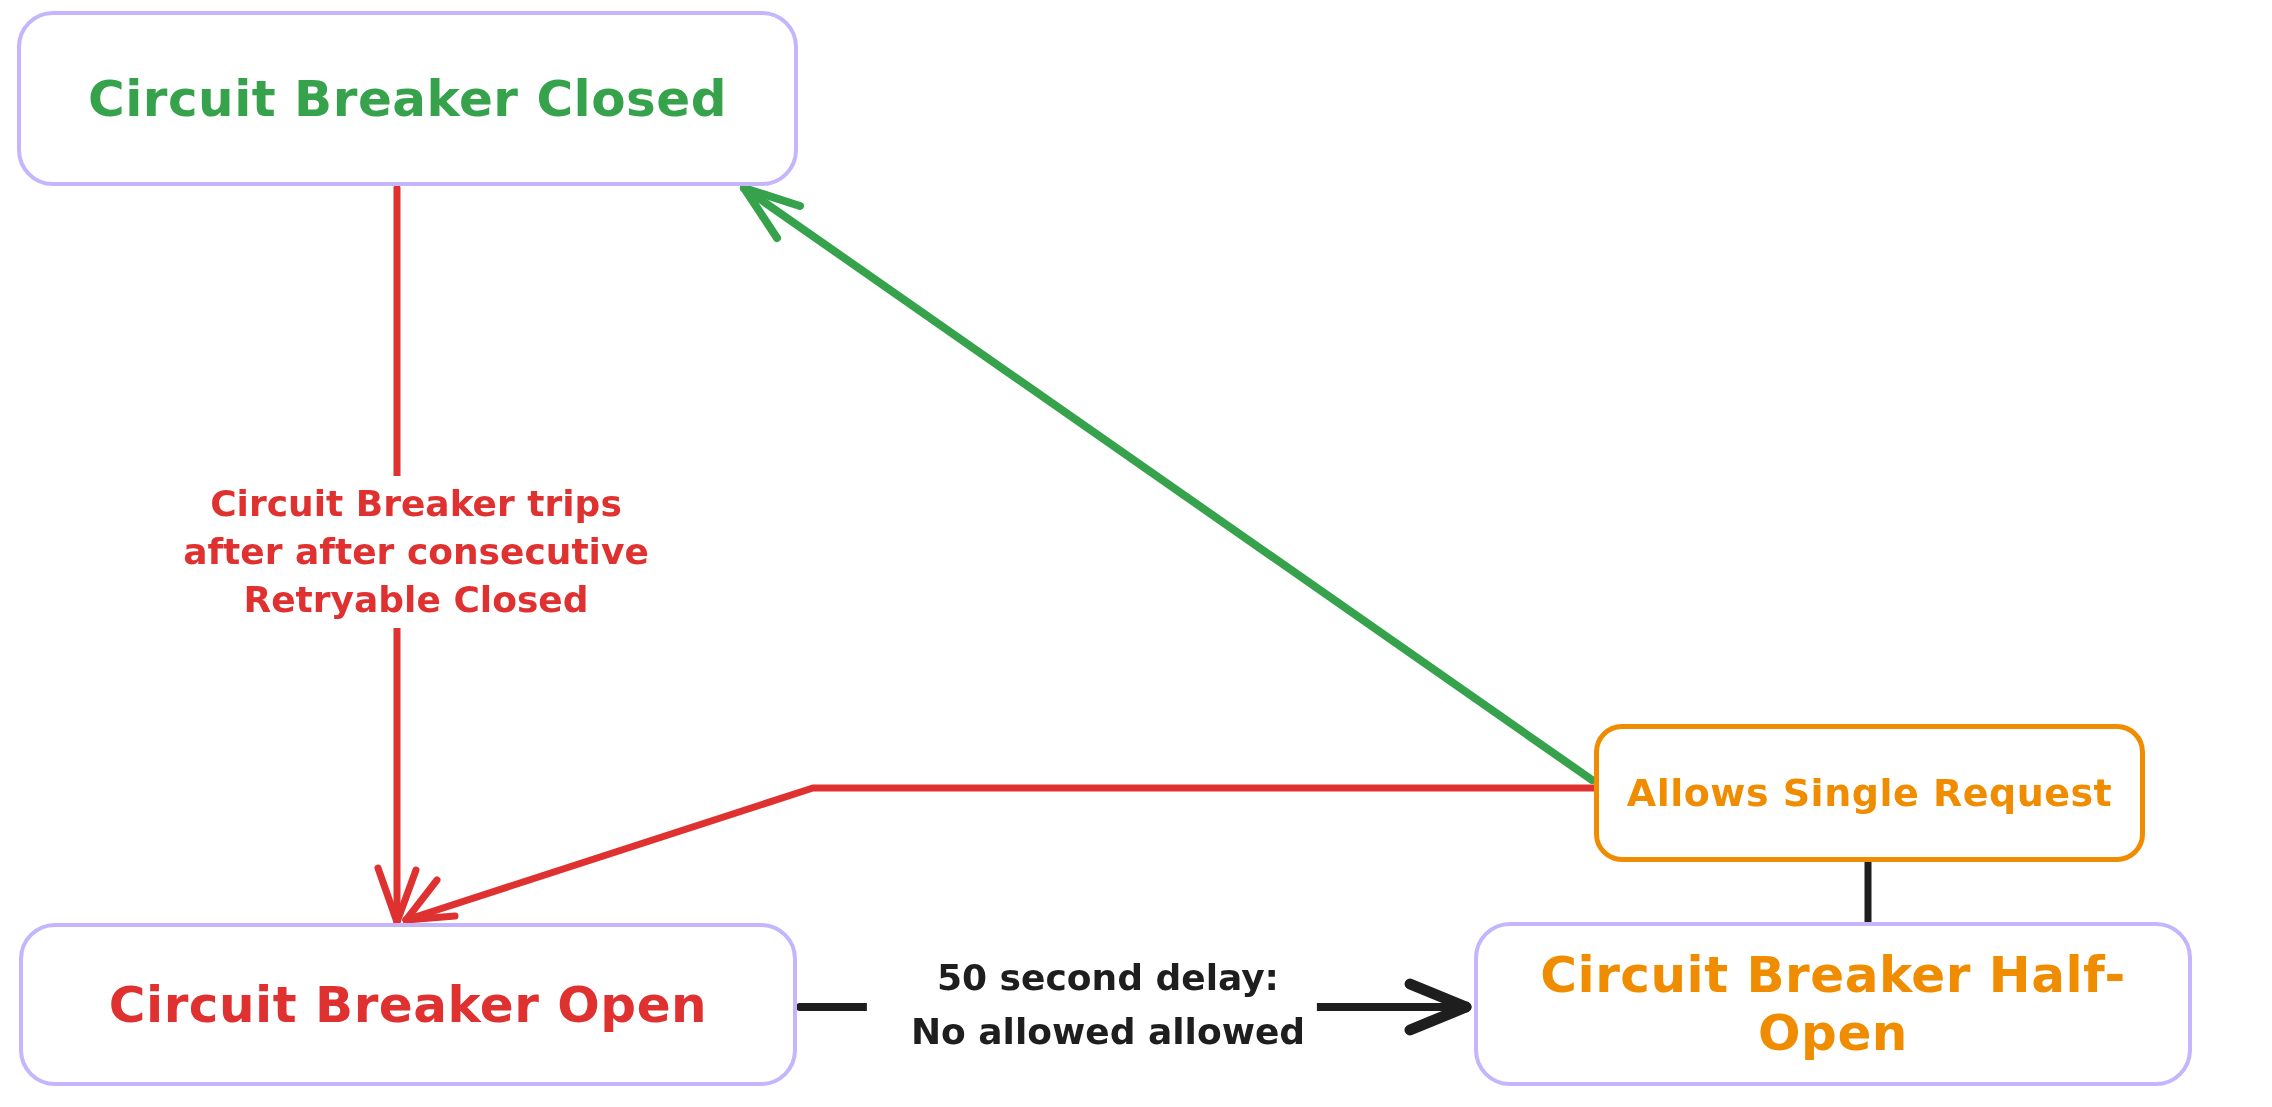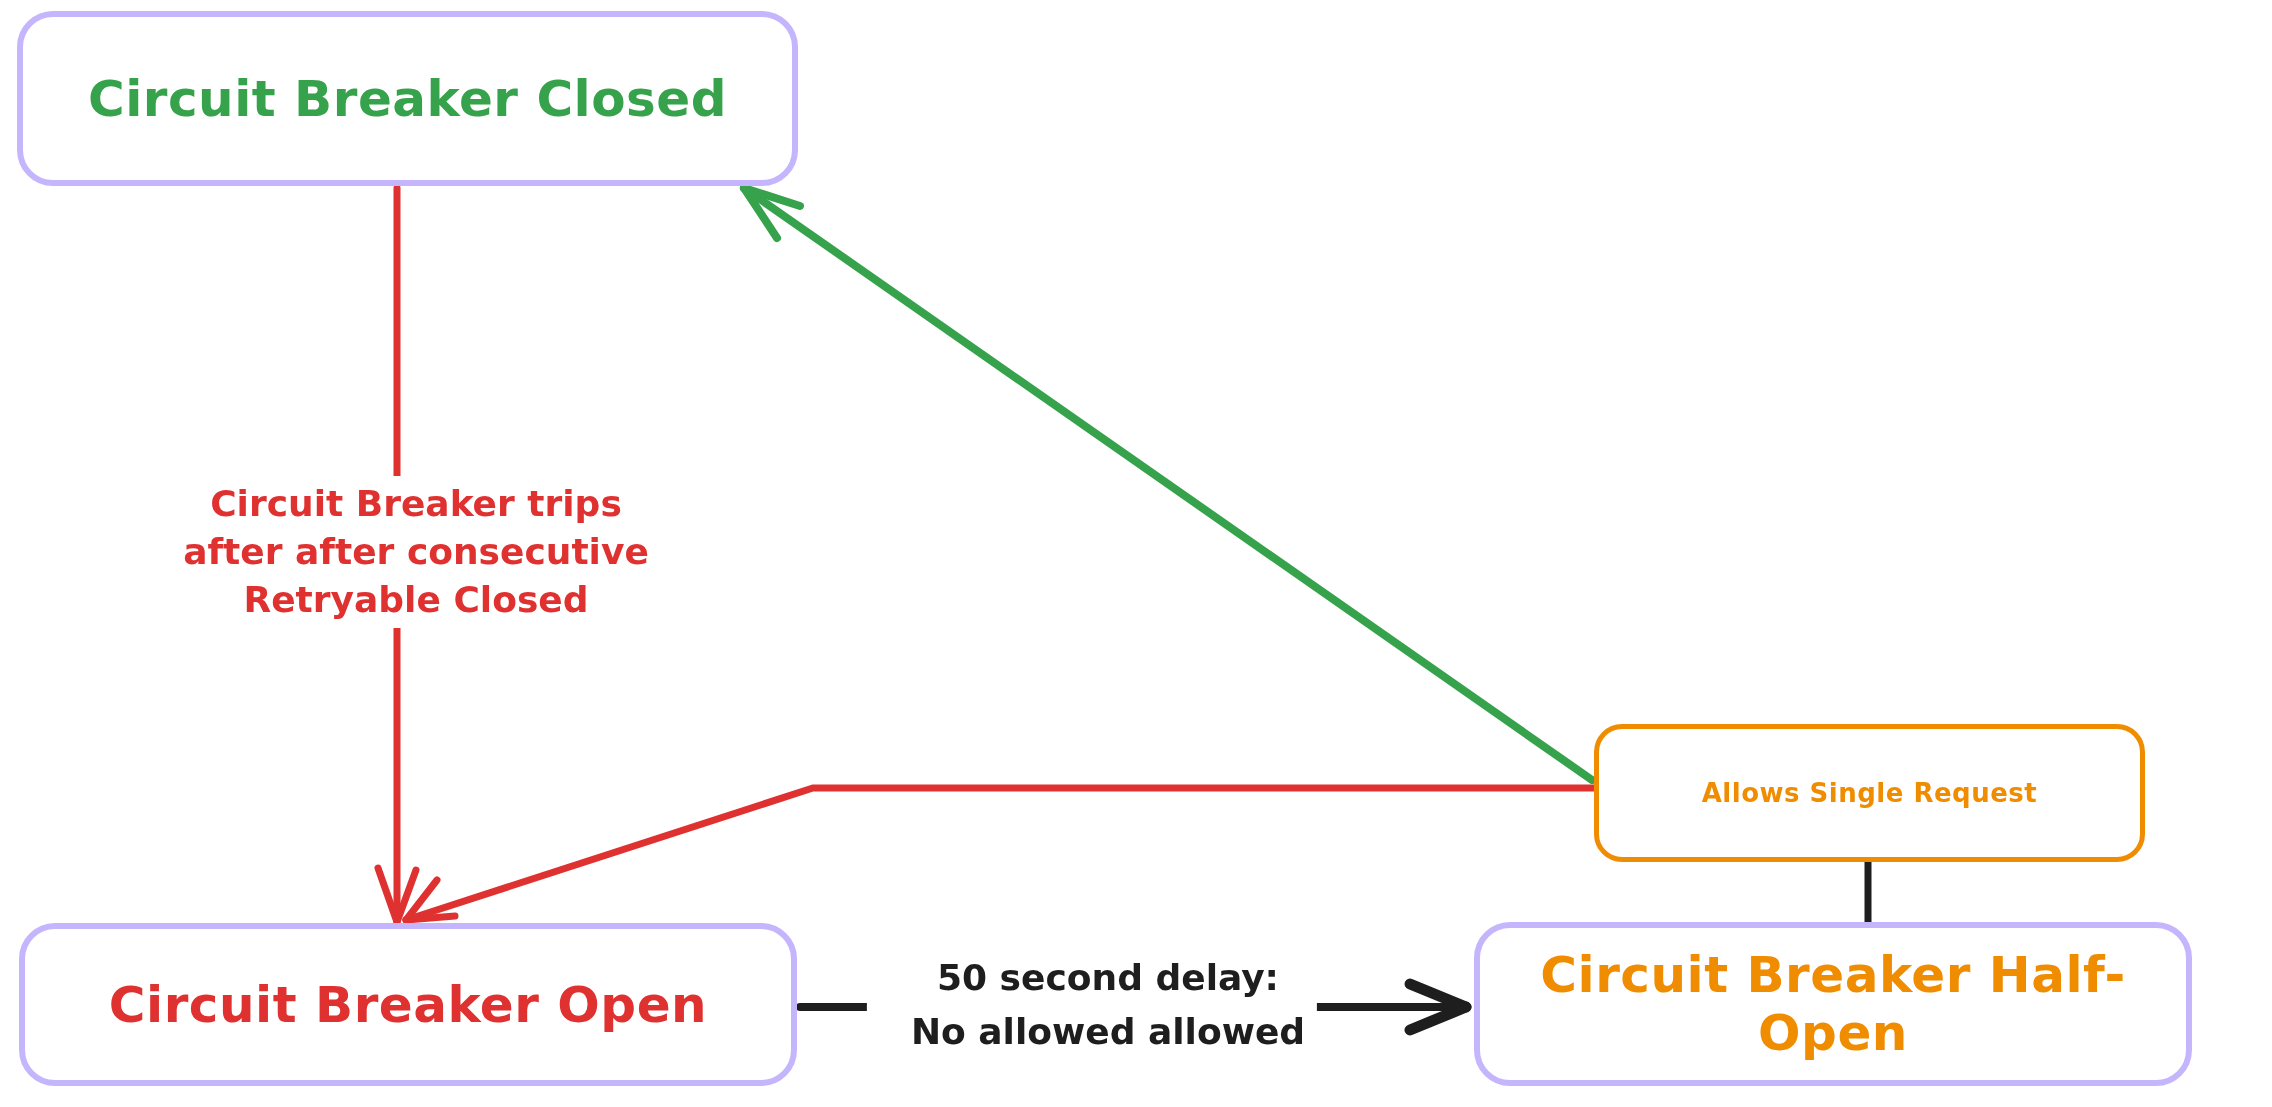--- a/index.html
+++ b/index.html
@@ -20,31 +20,31 @@
   .node {
     position: absolute;
     box-sizing: border-box;
     display: flex;
     align-items: center;
     justify-content: center;
     background: #ffffff;
     z-index: 2;
     text-align: center;
   }
-  .node.black-border { border: 6px solid #c4b5fd; border-radius: 36px; }
+  .node.black-border { border: 4px solid #c4b5fd; border-radius: 36px; }
   .node.orange-border { border: 5px solid #f08c00; border-radius: 28px; }
   .node-label { font-weight: 700; letter-spacing: 0.5px; }
   #node-closed    { left: 17px;   top: 11px;  width: 781px; height: 175px; }
   #node-closed .node-label { color: #36a24c; font-size: 50px; }
   #node-open      { left: 19px;   top: 923px; width: 778px; height: 163px; }
   #node-open .node-label { color: #e03131; font-size: 50px; }
   #node-half-open { left: 1474px; top: 922px; width: 718px; height: 164px; }
   #node-half-open .node-label { color: #f08c00; font-size: 50px; }
   #node-allows    { left: 1594px; top: 724px; width: 551px; height: 138px; }
-  #node-allows .node-label { color: #f08c00; font-size: 26px; }
+  #node-allows .node-label { color: #f08c00; font-size: 38px; }
 
   .edge-label {
     position: absolute;
     transform: translate(-50%, -50%);
     background: #ffffff;
     z-index: 3;
     text-align: center;
     font-weight: 700;
     white-space: nowrap;
     padding: 4px 12px;

